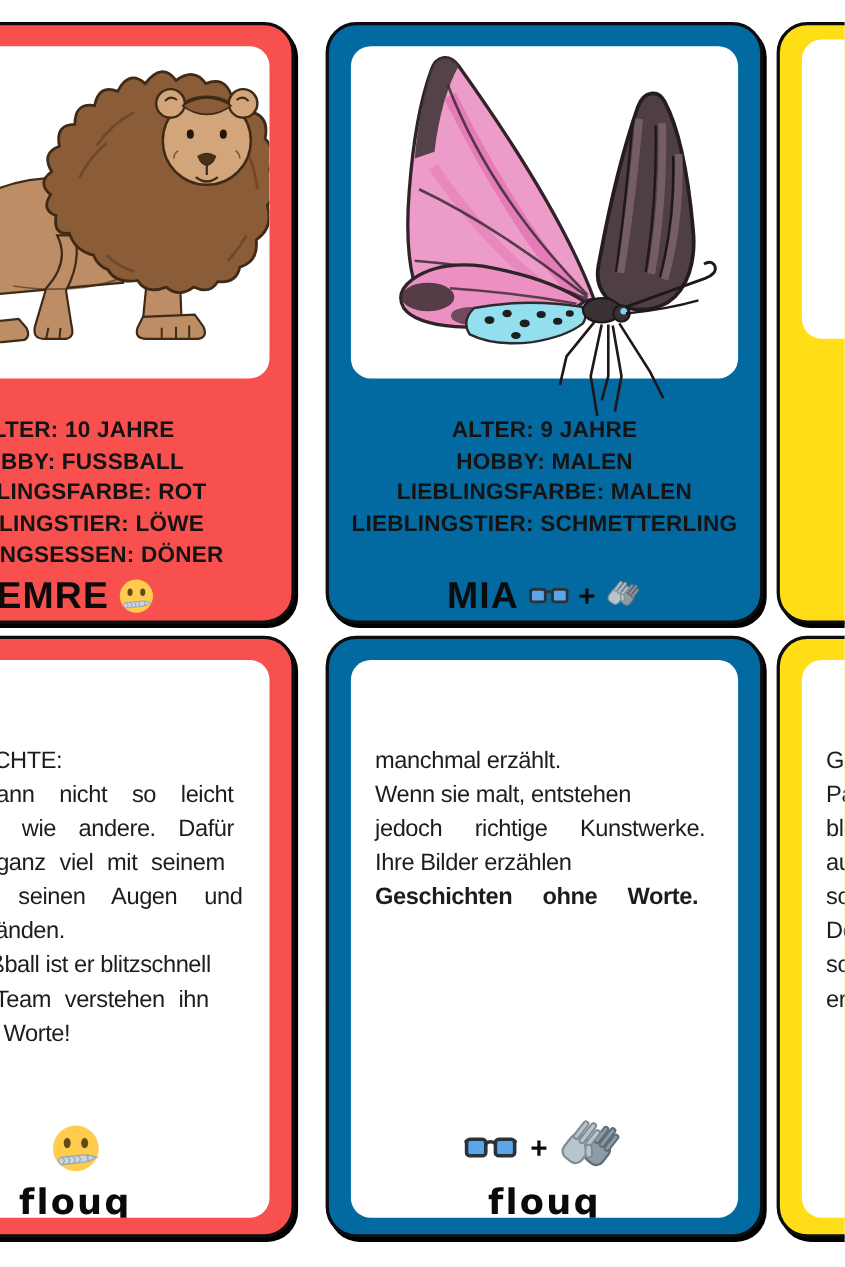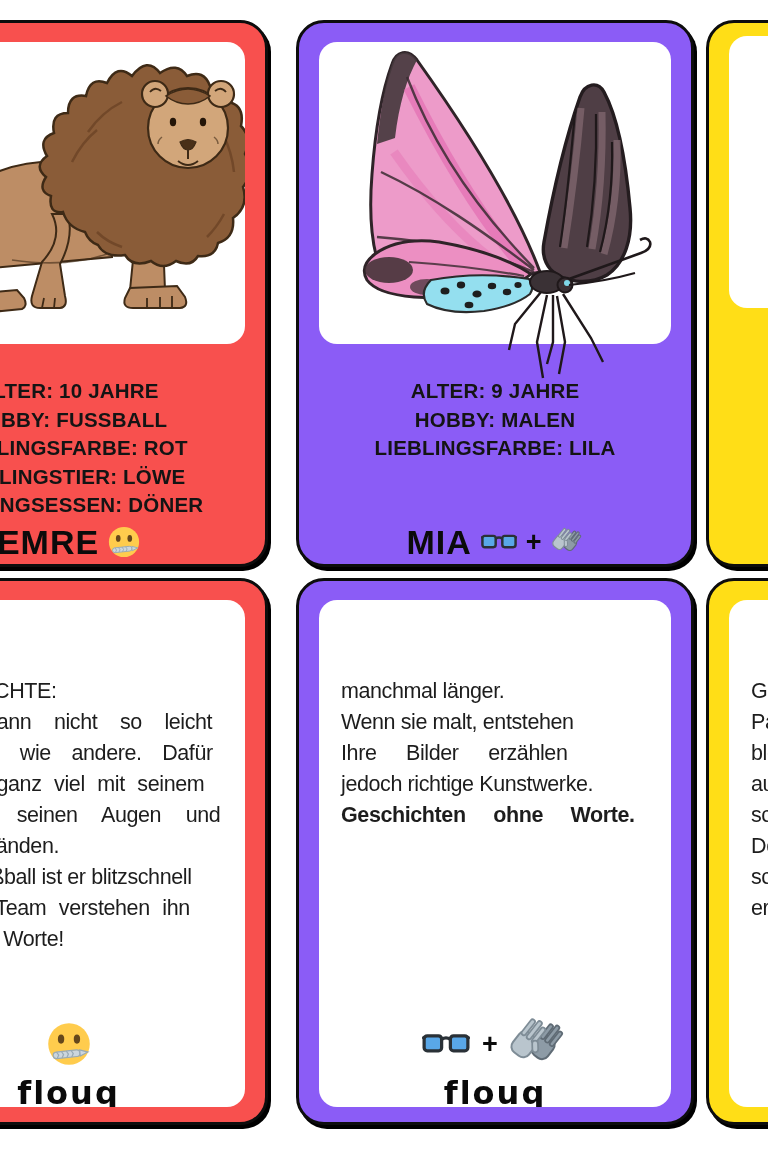--- a/index.html
+++ b/index.html
@@ -3,21 +3,21 @@
 <meta charset="utf-8">
 <style>
   html,body{margin:0;padding:0;}
   body{width:768px;height:1152px;background:#ffffff;overflow:hidden;
        font-family:"Liberation Sans",sans-serif;}
   #canvas{position:relative;width:768px;height:1152px;background:#fff;overflow:hidden;}
 
   .card{position:absolute;width:399px;height:547px;box-sizing:border-box;
         border:3px solid #0d0d0d;border-radius:28px;box-shadow:3px 4px 0 #000;}
   .red{background:#F8504E;}
-  .purple{background:#8b5cf6;}
+  .purple{background:#0369a1;}
   .yellow{background:#FFDE17;}
 
   .photo{position:absolute;left:20px;top:19px;right:20px;height:302px;
          background:#fff;border-radius:18px;overflow:hidden;}
   .photo.short{top:13px;height:272px;}
 
   .info{position:absolute;top:354px;left:0;right:0;text-align:center;
         font-size:20.5px;line-height:28.5px;font-weight:700;letter-spacing:.2px;color:#141414;}
   .name-row{position:absolute;top:500px;left:0;right:0;height:38px;
             display:flex;align-items:center;justify-content:center;gap:9px;
@@ -162,21 +162,22 @@
         <path d="M222,250 L196,282 L190,308"></path>
         <path d="M228,253 L218,300 L224,336"></path>
         <path d="M238,254 L246,300 L240,332"></path>
         <path d="M244,252 L272,296 L284,320"></path>
         <path d="M234,253 L234,300 L228,322"></path>
       </g>
     </svg>
     <div class="info">
       <div>ALTER: 9 JAHRE</div>
       <div>HOBBY: MALEN</div>
-      <div>LIEBLINGSFARBE: LILA</div>
+      <div>LIEBLINGSFARBE: MALEN</div>
+      <div>LIEBLINGSTIER: SCHMETTERLING</div>
     </div>
     <div class="name-row">
       <span>MIA</span>
       <span>
         <svg width="36" height="19" viewBox="0 0 38 20">
           <rect x="1.5" y="3" width="14" height="12" rx="2.5" fill="#59A7E8" stroke="#2A3137" stroke-width="2.6"></rect>
           <rect x="22.5" y="3" width="14" height="12" rx="2.5" fill="#59A7E8" stroke="#2A3137" stroke-width="2.6"></rect>
           <path d="M15.5,6 Q19,3.5 22.5,6" fill="none" stroke="#2A3137" stroke-width="2.6"></path>
           <path d="M1.5,5 L0,4 M36.5,5 L38,4" stroke="#2A3137" stroke-width="2.2"></path>
         </svg>
@@ -235,24 +236,24 @@
           </svg>
         </span>
       </div>
       <div class="brand">flouq</div>
     </div>
   </div>
 
   <div class="card purple" style="left:296px;top:578px;width:398px;">
     <div class="panel">
       <div class="story story-mia">
-        <div class="ln">manchmal länger.</div>
+        <div class="ln">manchmal erzählt.</div>
         <div class="ln">Wenn sie malt, entstehen</div>
+        <div class="ln">jedoch richtige Kunstwerke.</div>
         <div class="ln">Ihre Bilder erzählen</div>
-        <div class="ln">jedoch richtige Kunstwerke.</div>
         <div class="ln">Geschichten ohne Worte.</div>
       </div>
       <div class="foot-icons">
         <span>
           <svg width="48" height="25" viewBox="0 0 38 20">
             <rect x="1.5" y="3" width="14" height="12" rx="2.5" fill="#59A7E8" stroke="#2A3137" stroke-width="2.6"></rect>
             <rect x="22.5" y="3" width="14" height="12" rx="2.5" fill="#59A7E8" stroke="#2A3137" stroke-width="2.6"></rect>
             <path d="M15.5,6 Q19,3.5 22.5,6" fill="none" stroke="#2A3137" stroke-width="2.6"></path>
             <path d="M1.5,5 L0,4 M36.5,5 L38,4" stroke="#2A3137" stroke-width="2.2"></path>
           </svg>

